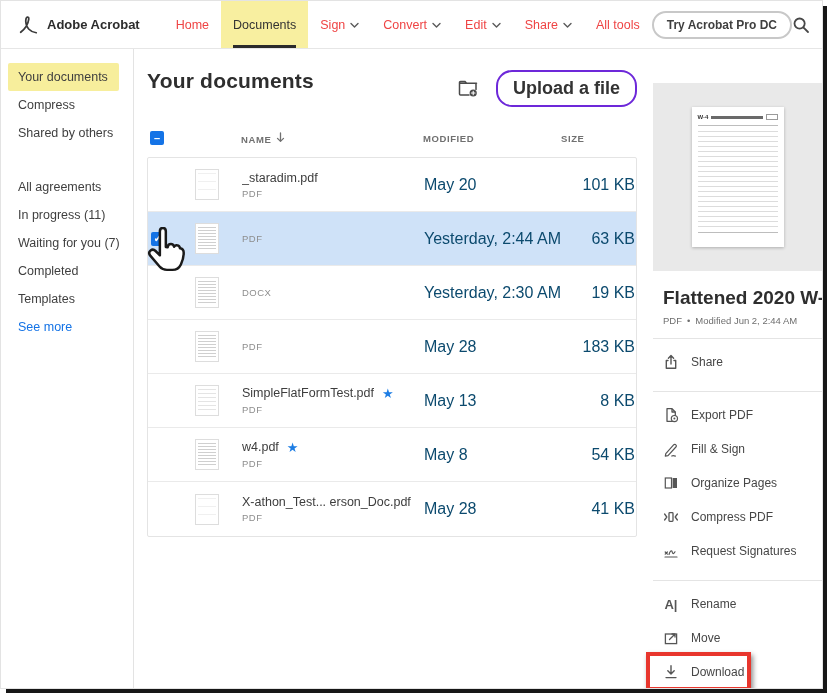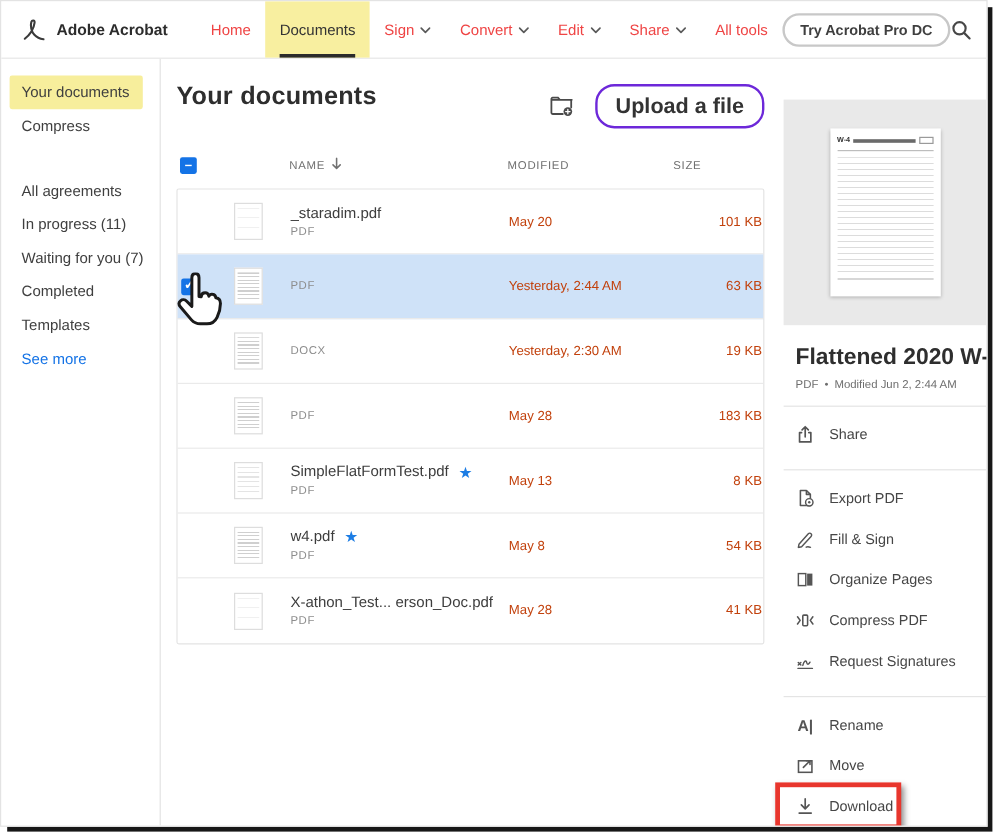--- a/index.html
+++ b/index.html
@@ -41,43 +41,43 @@
   .main { flex:1; min-width:0; padding:20px 16px 0 13px; position:relative; }
   .main-head { display:flex; align-items:flex-start; }
   .page-title { margin:0; font-size:21px; font-weight:600; color:#2e2e2e; letter-spacing:.2px; }
   .head-actions { margin-left:auto; display:flex; align-items:center; gap:18px; margin-top:1px; }
   .upload-btn { border:2px solid #6d28d9; border-radius:16px; background:#fff; padding:6px 15px;
                 font-size:18px; font-weight:bold; color:#333; cursor:pointer;
                 font-family:"Liberation Sans", sans-serif; }
 
   .grid-cols { display:grid; grid-template-columns:47px 47px 182px 138px 77px; align-items:center; }
   .table-head { padding:24px 0 12px; }
-  .col-label { font-size:9.5px; font-weight:normal; color:#707070; letter-spacing:.6px;
-               display:flex; align-items:center; gap:5px; }
+  .col-label { font-size:9.5px; font-weight:bold; color:#707070; letter-spacing:.6px;
+               display:flex; align-items:flex-end; gap:5px; }
   .cb { width:14px; height:14px; margin-left:3px; border-radius:2px; background:#1473e6; color:#fff;
         display:flex; align-items:center; justify-content:center; font-size:11px; line-height:1;
         cursor:pointer; font-weight:bold; }
 
   .file-list { border:1px solid #e4e4e4; border-radius:2px; background:#fff; }
   .file-row { height:54px; border-bottom:1px solid #eaeaea; position:relative; }
   .file-row:last-child { border-bottom:none; }
   .file-row.selected { background:#cfe2f8; }
   .cb-cell { position:relative; height:100%; display:flex; align-items:center; }
   .doc-thumb { width:24px; height:31px; background:#fff; border:1px solid #ddd; padding:3px 2px; }
   .doc-thumb .lines { height:100%; }
   .doc-thumb.dense .lines { background:repeating-linear-gradient(to bottom,#cfcfcf 0 1px,transparent 1px 3px); }
   .doc-thumb.light .lines { background:repeating-linear-gradient(to bottom,#e4e4e4 0 1px,transparent 1px 4px); }
   .doc-thumb.faint .lines { background:repeating-linear-gradient(to bottom,#f0f0f0 0 1px,transparent 1px 8px); }
   .name-cell { display:flex; flex-direction:column; gap:3px; min-width:0; padding-right:6px; }
   .fname { font-size:12.5px; color:#3d3d3d; white-space:nowrap; overflow:hidden; }
   .star { margin-left:8px; font-size:13px; vertical-align:-1px; }
   .star.outline { color:#4f4f4f; }
   .star.filled { color:#1d7de4; }
   .ftype { font-size:9.5px; color:#8d8d8d; letter-spacing:.5px; }
-  .cell-txt { font-size:11px; color:#c2410c; }
+  .cell-txt { font-size:16px; color:#0c4a6e; }
   .size-cell { text-align:right; padding-right:4px; }
   .hand-cursor { position:absolute; left:-2px; top:15px; z-index:6; pointer-events:none; }
 
   
   .details { width:169px; flex:none; display:flex; flex-direction:column; overflow:visible; }
   .thumb-area { margin-top:34px; height:188px; background:#e9e9e9; flex:none;
                 display:flex; align-items:center; justify-content:center; }
   .w4 { width:92px; height:140px; background:#fff; box-shadow:0 1px 3px rgba(0,0,0,.25); padding:7px 6px; }
   .w4-head { display:flex; align-items:center; gap:3px; }
   .w4-label { font-size:6px; font-weight:bold; color:#333; line-height:1; }
@@ -168,20 +168,21 @@
         </span>
 
       </div>
     </div>
 
     <div class="body-row">
 
       <div class="sidebar">
           <div class="side-item hl">Your documents</div>
           <div class="side-item">Compress</div>
+          <div class="side-item">Shared by others</div>
           <div class="side-gap"></div>
           <div class="side-item">All agreements</div>
           <div class="side-item">In progress (11)</div>
           <div class="side-item">Waiting for you (7)</div>
           <div class="side-item">Completed</div>
           <div class="side-item">Templates</div>
           <div class="side-item link">See more</div>
         </div>
 
       <div class="main">

